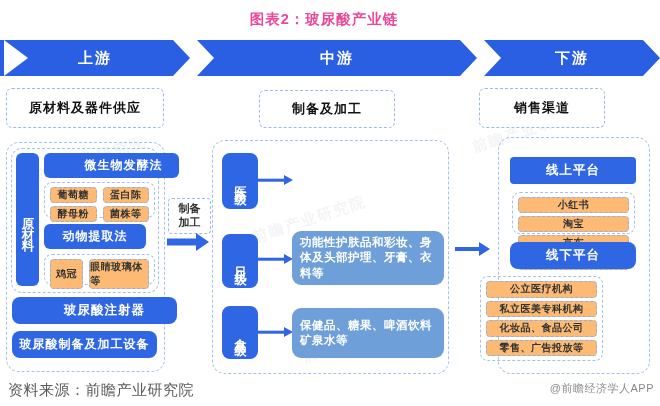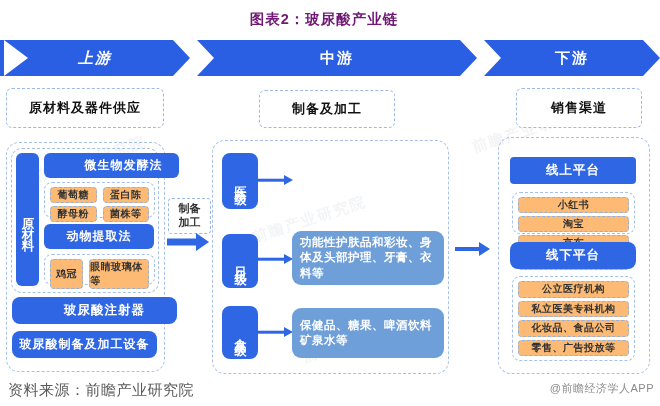--- a/index.html
+++ b/index.html
@@ -1,23 +1,23 @@
 <!DOCTYPE html>
 <html><head>
 <meta charset="utf-8">
 <style>
   html,body{margin:0;padding:0;background:#fff;}
   .stage{position:relative;width:660px;height:406px;background:#fff;overflow:hidden;
          font-family:"Liberation Sans","DejaVu Sans",sans-serif;}
   .title{position:absolute;top:10px;left:0;right:12px;text-align:center;
-         font-size:14.5px;font-weight:bold;color:#701a75;letter-spacing:1px;}
+         font-size:14.5px;font-weight:bold;color:#ec4899;letter-spacing:1px;}
   
   .band{position:absolute;top:40px;height:36px;background:#2b5fe3;color:#fff;
         font-weight:bold;font-size:15px;display:flex;align-items:center;justify-content:center;letter-spacing:2px;}
-  .band-1{left:0;width:190px;clip-path:polygon(0 0,calc(100% - 17px) 0,100% 50%,calc(100% - 17px) 100%,0 100%);font-style:italic;}
+  .band-1{left:0;width:190px;clip-path:polygon(0 0,calc(100% - 17px) 0,100% 50%,calc(100% - 17px) 100%,0 100%);}
   .band-1 .notch{position:absolute;left:4px;top:0;height:100%;width:24px;background:#fff;
         clip-path:polygon(0 0,100% 50%,0 100%);}
   .band-2{left:197px;width:280px;clip-path:polygon(0 0,calc(100% - 17px) 0,100% 50%,calc(100% - 17px) 100%,0 100%,17px 50%);}
   .band-3{left:484px;width:176px;clip-path:polygon(0 0,calc(100% - 17px) 0,100% 50%,calc(100% - 17px) 100%,0 100%,17px 50%);}
   
   .hdr{position:absolute;border:1.5px dashed #9db9e6;border-radius:6px;background:#fff;
        display:flex;align-items:center;justify-content:center;font-weight:bold;font-size:13px;color:#111;letter-spacing:1px;}
   .container{position:absolute;border:1.5px dashed #a6c0ea;border-radius:13px;background:transparent;}
   .solid{position:absolute;background:#2f66e3;color:#fff;font-weight:bold;border-radius:7px;
          display:flex;align-items:center;justify-content:center;font-size:12.5px;letter-spacing:1px;}
@@ -81,21 +81,21 @@
 
   <div class="solid" style="left:44px;top:153px;width:111px;height:25px;font-size:12px;border-radius:6px;padding-left:24px;">微生物发酵法</div>
 
   <div class="chipgrp" style="left:44px;top:182px;width:111px;height:36px;grid-template-columns:1fr 1fr;">
     <div class="chip">葡萄糖</div>
     <div class="chip">蛋白陈</div>
     <div class="chip">酵母粉</div>
     <div class="chip">菌株等</div>
   </div>
 
-  <div class="solid" style="left:44px;top:224px;width:110px;height:25px;font-size:12px;border-radius:6px;">动物提取法</div>
+  <div class="solid" style="left:44px;top:224px;width:102px;height:25px;font-size:12px;border-radius:6px;">动物提取法</div>
 
   <div class="chipgrp" style="left:44px;top:254px;width:111px;height:31px;grid-template-columns:5fr 9fr;">
     <div class="chip">鸡冠</div>
     <div class="chip">眼睛玻璃体等</div>
   </div>
 
   <div class="solid" style="left:12px;top:297px;width:145px;height:27px;border-radius:8px;padding-left:20px;">玻尿酸注射器</div>
   <div class="solid" style="left:12px;top:331px;width:145px;height:27px;font-size:12px;border-radius:8px;">玻尿酸制备及加工设备</div>
 
   <div class="connector-box">
@@ -129,36 +129,36 @@
     <span class="shaft"></span>
     <span class="head"></span>
   </div>
   <div class="muted" style="left:292px;top:308px;width:152px;height:50px;box-sizing:border-box;">保健品、糖果、啤酒饮料矿泉水等</div>
 
   <div class="larrow thick" style="left:455px;top:241px;width:35px;height:16px;">
     <span class="shaft"></span>
     <span class="head"></span>
   </div>
 
-  <div class="hdr" style="left:516px;top:88px;width:124px;height:38px;">销售渠道</div>
+  <div class="hdr" style="left:479px;top:88px;width:124px;height:38px;">销售渠道</div>
 
   <div class="container" style="left:498px;top:137px;width:150px;height:235px;"></div>
 
   <div class="solid" style="left:510px;top:157px;width:126px;height:27px;border-radius:4px;">线上平台</div>
 
   <div class="chipgrp" style="left:512px;top:192px;width:123px;height:42px;grid-template-columns:1fr;">
     <div class="chip">小红书</div>
     <div class="chip">淘宝</div>
     <div class="chip">京东</div>
     <div class="chip">天猫等</div>
   </div>
 
   <div class="solid" style="left:510px;top:242px;width:126px;height:27px;border-radius:8px;">线下平台</div>
 
-  <div class="chipgrp" style="left:512px;top:276px;width:123px;height:85px;grid-template-columns:1fr;">
+  <div class="chipgrp" style="left:480px;top:276px;width:123px;height:85px;grid-template-columns:1fr;">
     <div class="chip">公立医疗机构</div>
     <div class="chip">私立医美专科机构</div>
     <div class="chip">化妆品、食品公司</div>
     <div class="chip">零售、广告投放等</div>
   </div>
 
   <div class="footer-src">资料来源：前瞻产业研究院</div>
   <div class="footer-credit">@前瞻经济学人APP</div>
 
 </div>

